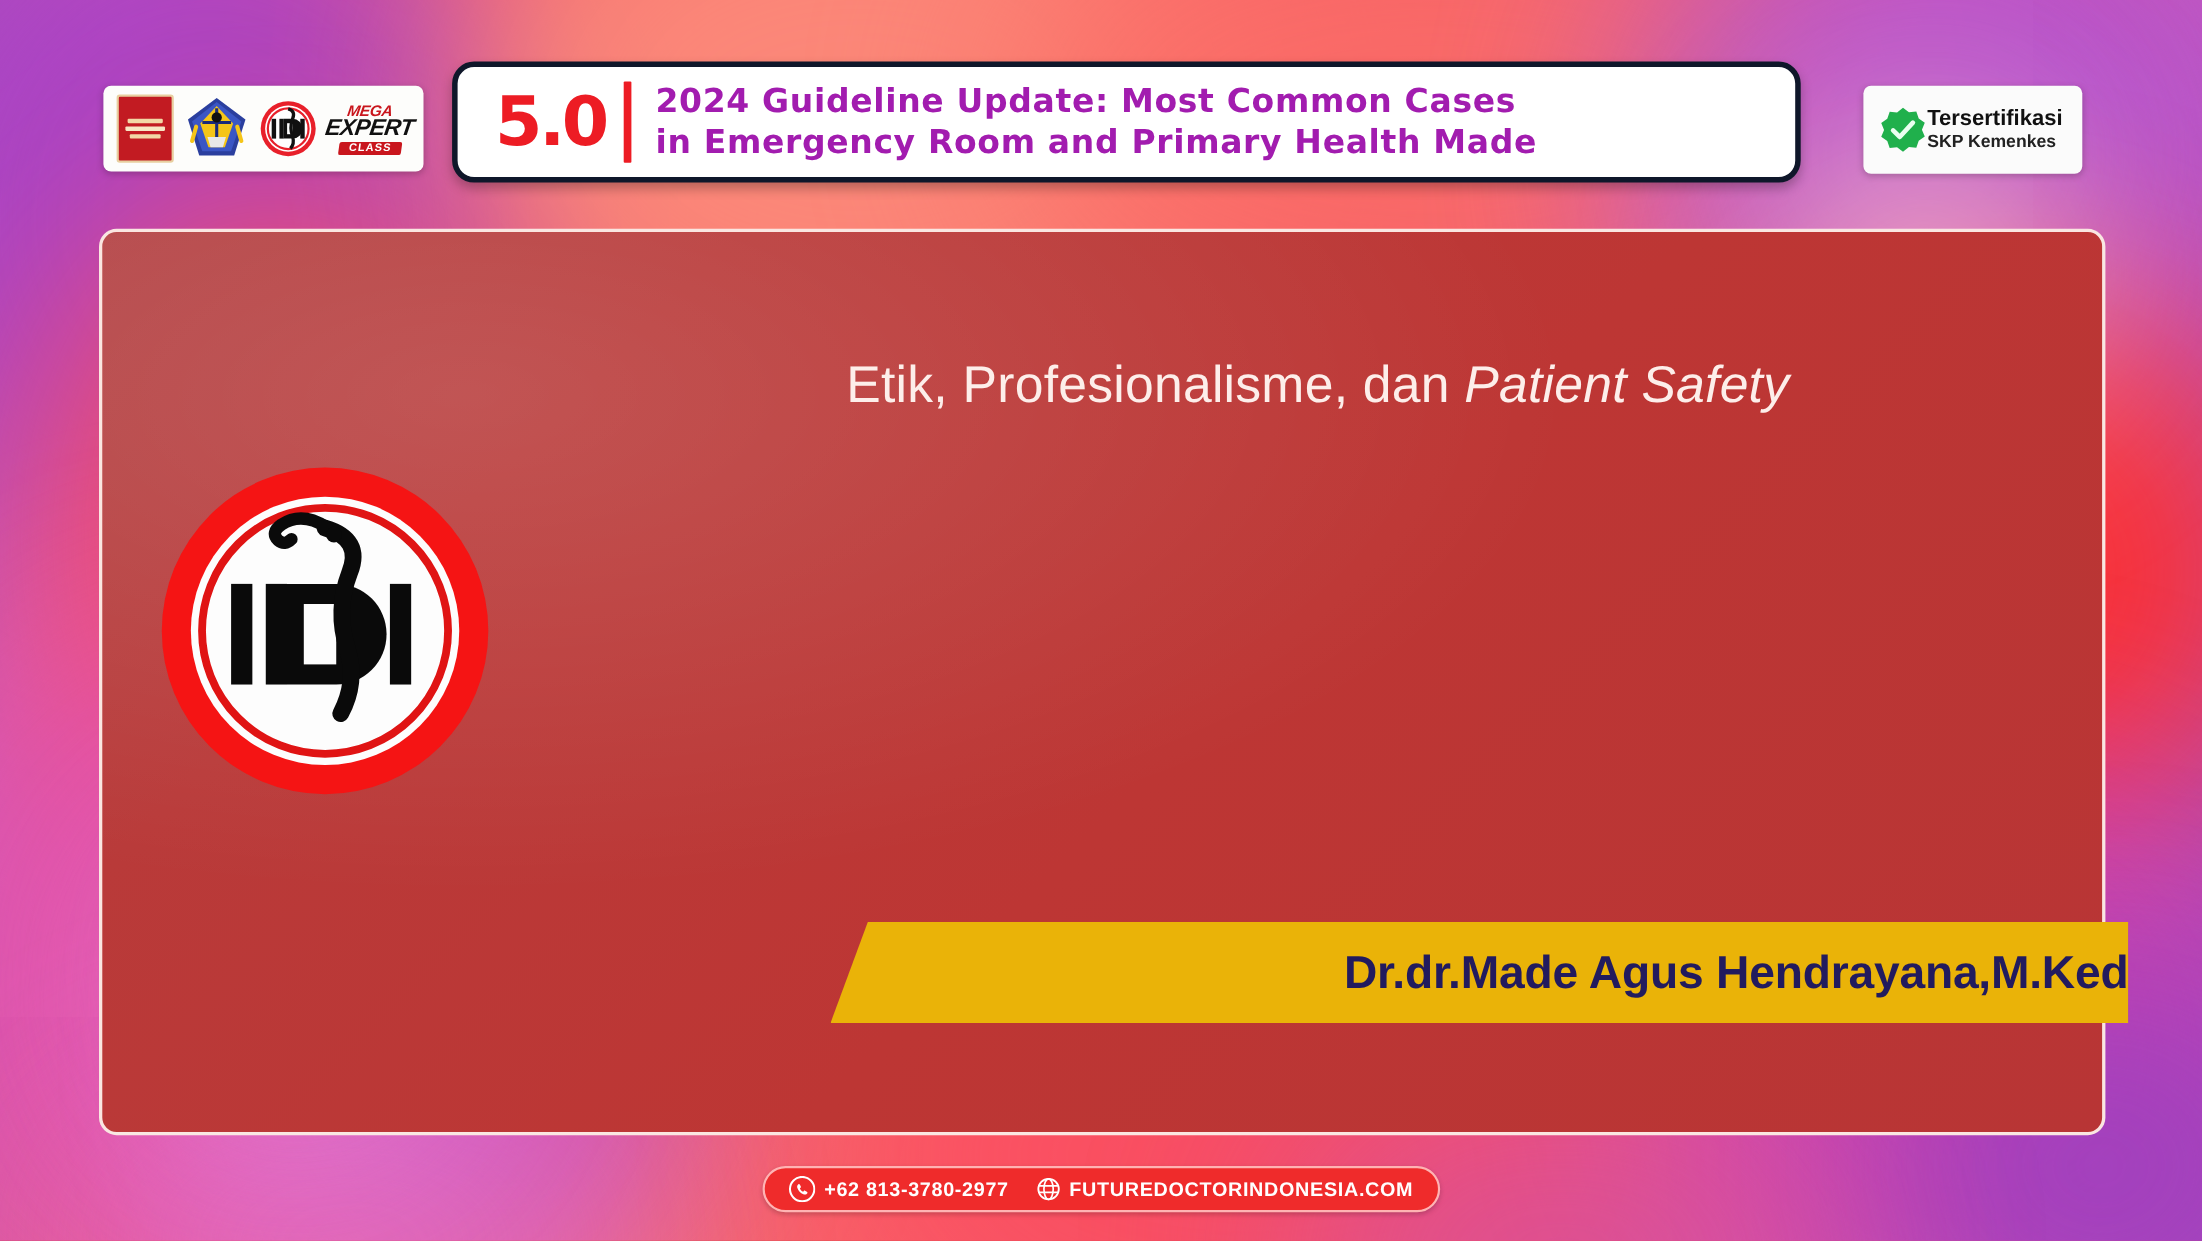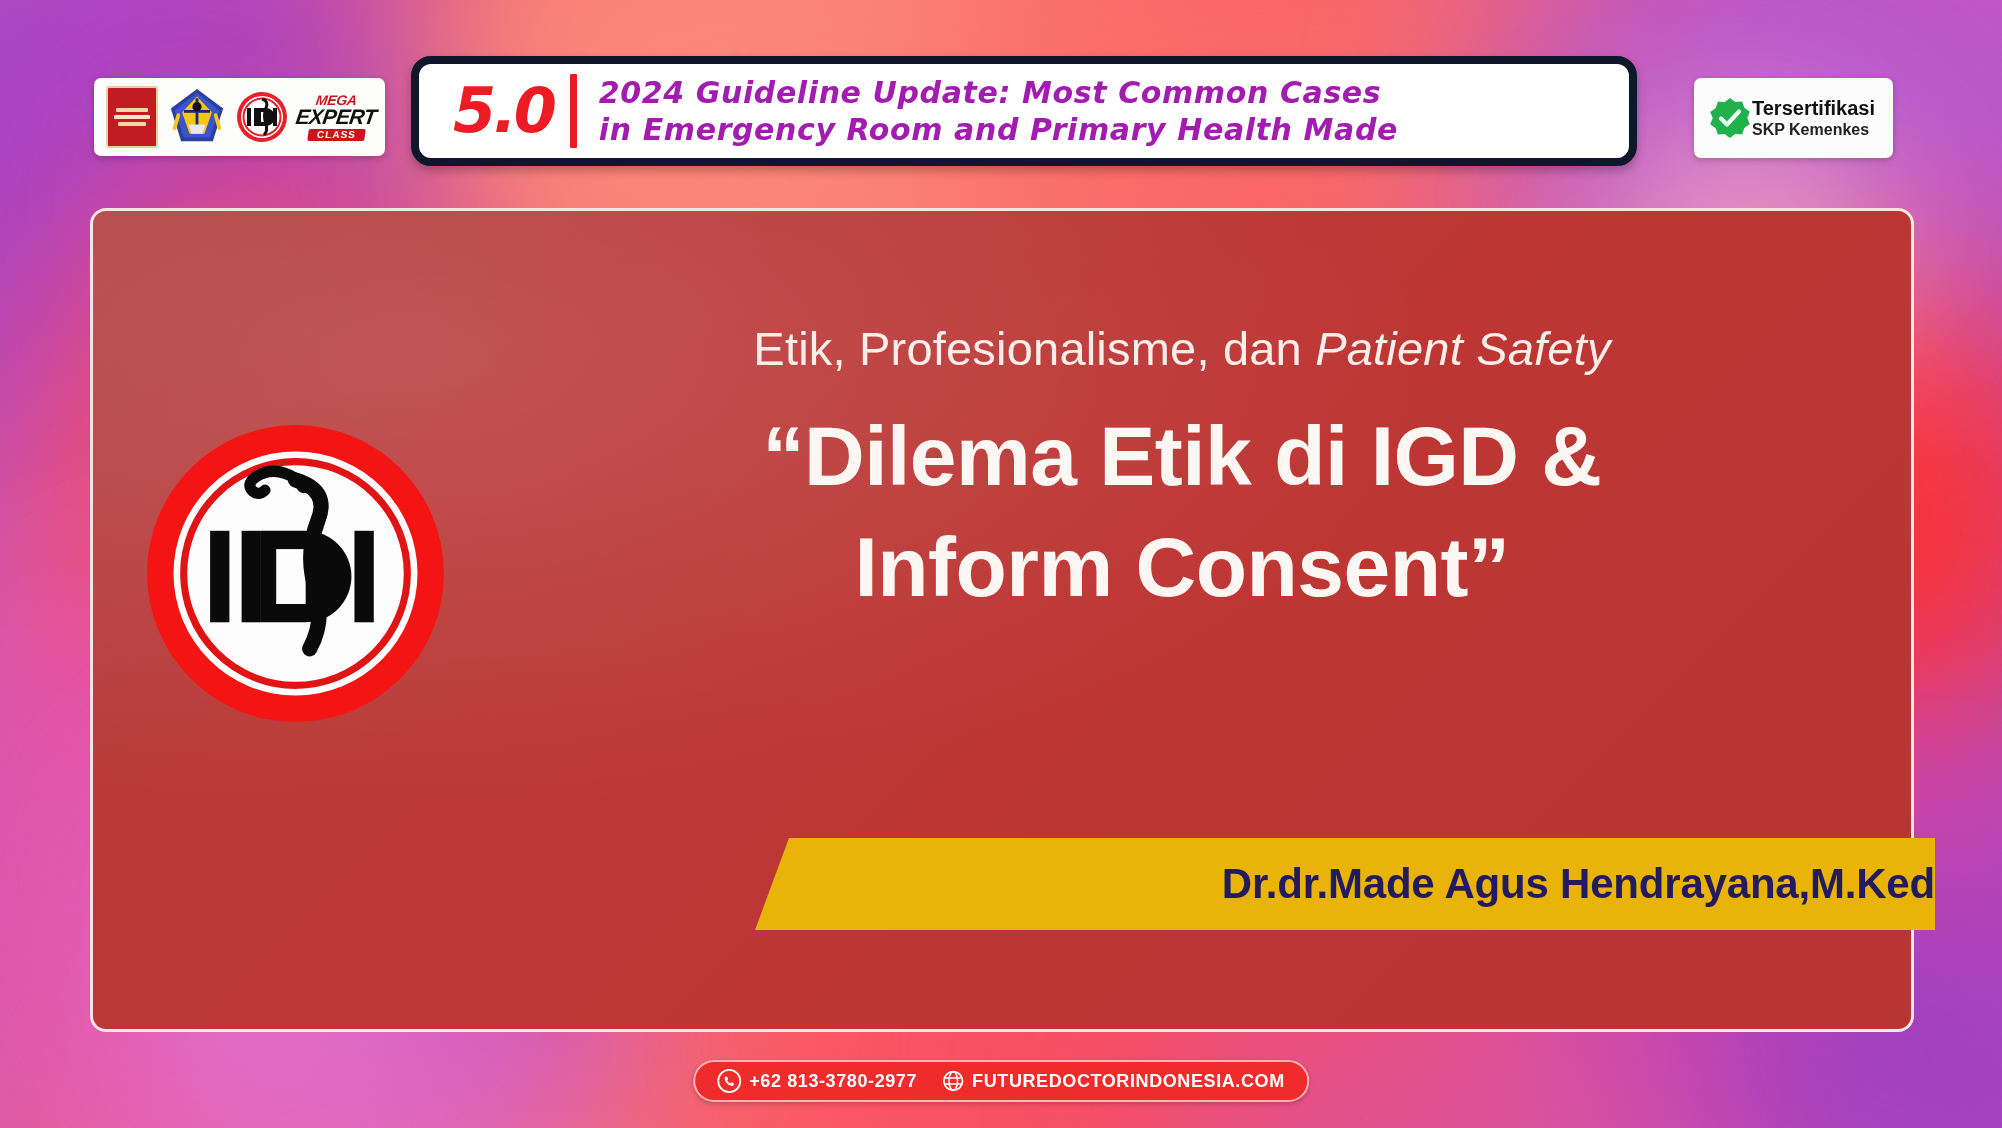--- a/index.html
+++ b/index.html
@@ -78,24 +78,23 @@
             letter-spacing:-.3px; transform:skewX(-8deg); }
   .mega-t2{ font-size:21px; font-weight:800; font-style:italic; color:#111;
             letter-spacing:-.6px; transform:skewX(-8deg); margin-top:-1px;}
   .mega-t3{ font-size:10px; font-weight:800; color:#fff; background:#c9161d;
             padding:1px 9px; border-radius:2px; letter-spacing:1px; margin-top:2px;
             transform:skewX(-8deg);}
 
   
   .title-pill{
     position:absolute; left:411px; top:56px; width:1226px; height:110px;
-    background:#fff; border:8px solid #0f172a; border-radius:20px;
+    background:#fff; border:5px solid #0f172a; border-radius:20px;
     display:flex; align-items:center; padding:0 23px 0 34px;
     box-shadow:0 5px 10px rgba(0,0,0,.25);
-    font-style:italic;
   }
   .pill-ver{
     font-size:62px; font-weight:800; color:#ed1c24; letter-spacing:-3px;
     line-height:1; padding-right:16px; font-family:"DejaVu Sans", sans-serif;
   }
   .pill-sep{ width:7px; height:74px; background:#ed1c24; margin-right:22px;
              border-radius:1px; flex:none;}
   .pill-lines{ display:flex; flex-direction:column; gap:5px; }
   .pill-lines span{
     font-size:30px; font-weight:800; color:#a21caf;
@@ -125,21 +124,21 @@
     content:""; position:absolute; inset:0; border-radius:13px;
     background:radial-gradient(ellipse at 18% 18%, rgba(255,255,255,.13), rgba(255,255,255,0) 48%);
     pointer-events:none;
   }
 
   .idi-logo{
     position:absolute; left:50px; top:210px; width:305px; height:305px; z-index:3;
   }
 
   .headings{
-    position:absolute; left:444px; top:112px; width:1290px; z-index:3;
+    position:absolute; left:460px; top:112px; width:1290px; z-index:3;
     text-align:center;
   }
   .sub{
     font-size:47px; color:#fdeeea; font-weight:400; letter-spacing:.2px;
     line-height:1.1; margin-bottom:26px;
   }
   .sub em{ font-style:italic; }
   .main-t{
     font-size:84px; font-weight:700; color:#fdf7f3;
     line-height:1.32; letter-spacing:-.5px;
@@ -272,24 +271,20 @@
       <path d="M150 58 q34 10 22 40 q-13 34 -2 68 q9 30 -6 58" stroke="#0a0a0a" stroke-width="15" fill="none" stroke-linecap="round"></path>
       <path d="M151 57 q-22 -14 -40 -2 q-10 7 -3 14 q6 5 12 -1" stroke="#0a0a0a" stroke-width="11" fill="none" stroke-linecap="round"></path>
       <circle cx="158" cy="64" r="7" fill="#0a0a0a"></circle>
     </svg>
   </div>
 
   <div class="headings">
     <div class="sub">
       <span>Etik, Profesionalisme, dan </span><em>Patient Safety</em>
     </div>
-    <div class="main-t">
-      <div>“Dilema Etik di IGD &amp;</div>
-      <div>Inform Consent”</div>
-    </div>
   </div>
 </div>
 
 <div class="speaker">
   <span>Dr.dr.Made Agus Hendrayana,M.Ked</span>
 </div>
 
 <div class="footer">
   <div class="f-item">
     <svg viewBox="0 0 26 26" width="24" height="24">

